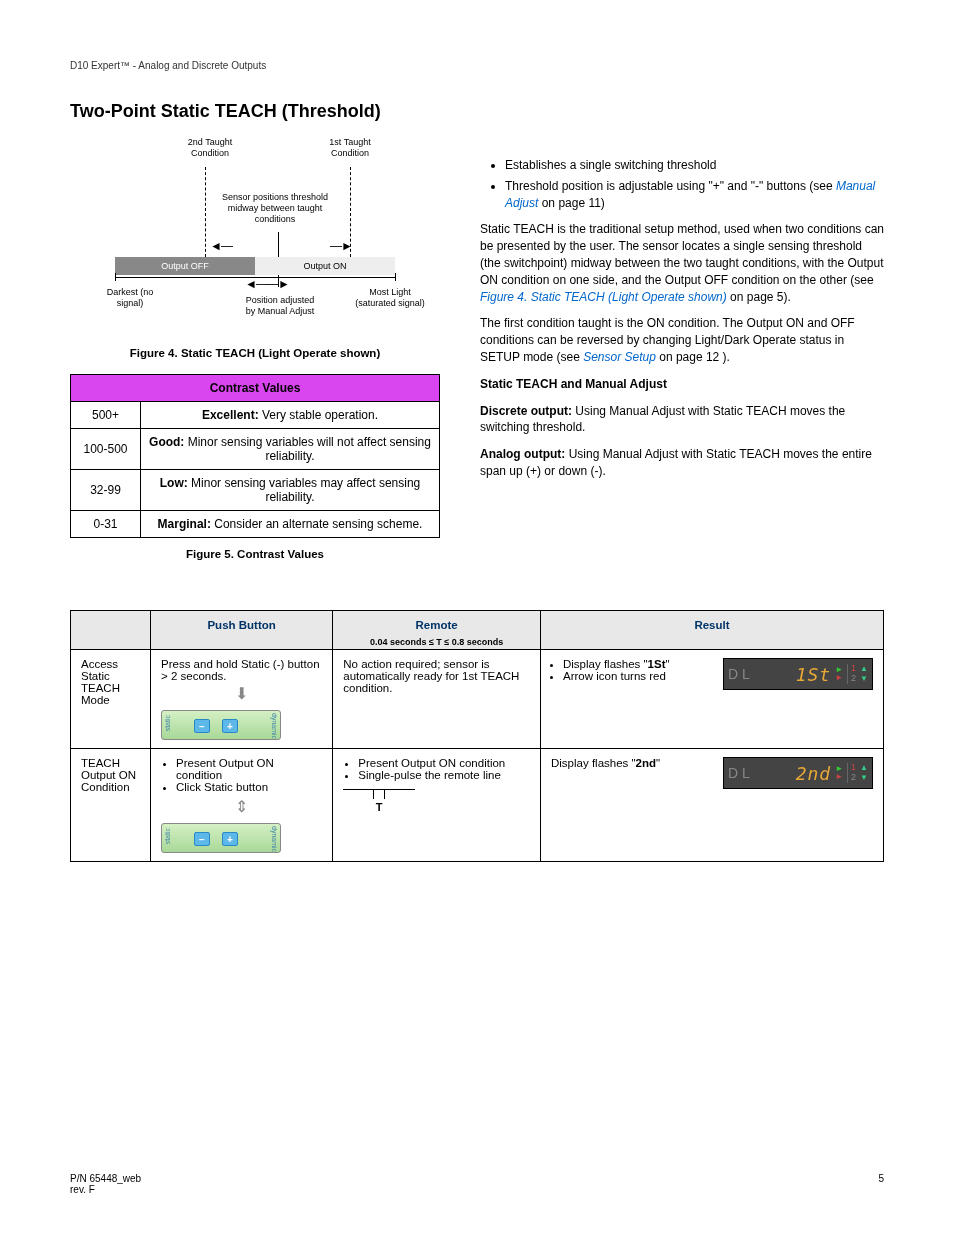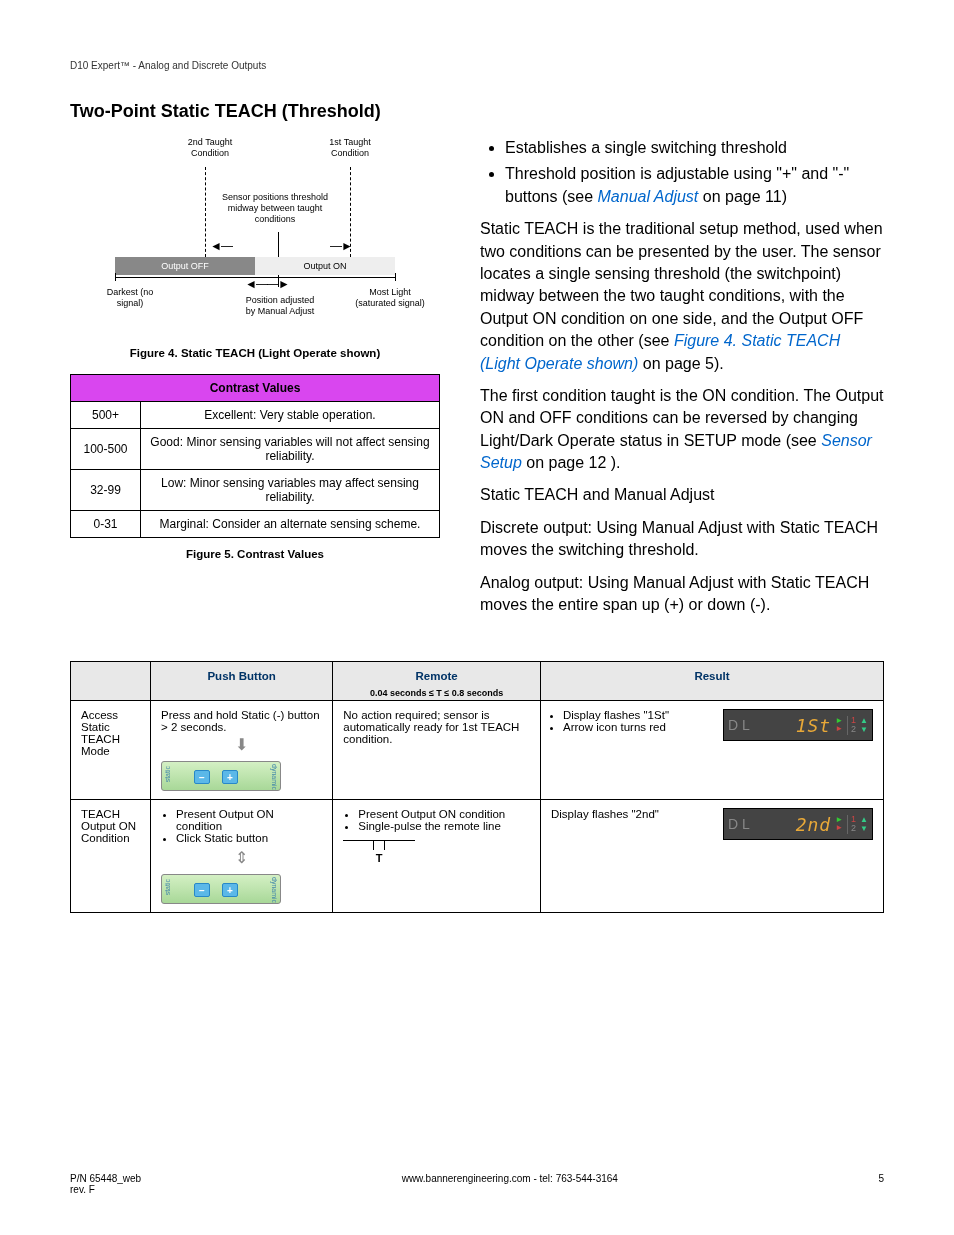--- a/index.html
+++ b/index.html
@@ -2,26 +2,26 @@
 <html><head>
   <meta charset="utf-8">
   <style>
     * { box-sizing: border-box; margin: 0; padding: 0; }
     body { font-family: Arial, Helvetica, sans-serif; font-size: 12px; color: #000; background: #fff; width: 954px; margin: 0 auto; padding: 0; }
     .page { padding: 60px 70px 40px 70px; position: relative; min-height: 1235px; }
     .header { font-size: 10px; color: #333; margin-bottom: 30px; }
     .h2 { font-size: 18px; font-weight: bold; margin-bottom: 15px; }
     .two-col { display: flex; gap: 40px; }
     .left-col { flex: 0 0 370px; }
-    .right-col { flex: 1; font-size: 16px; line-height: 1.4; }
+    .right-col { flex: 1; font-size: 12px; line-height: 1.4; margin-top: 20px; }
     .right-col ul { margin: 0 0 10px 25px; }
     .right-col li { margin-bottom: 4px; }
     .right-col p { margin-bottom: 10px; }
     .link { color: #0066cc; font-style: italic; }
-    .bold { font-weight: normal; }
+    .bold { font-weight: bold; }
     .fig-label { font-weight: bold; text-align: center; font-size: 11.5px; margin: 10px 0 15px 0; }
     
     
     .diagram { position: relative; width: 300px; height: 200px; margin: 0 auto; font-size: 9px; text-align: center; }
     .diag-top-label { position: absolute; width: 70px; line-height: 1.2; }
     .diag-mid-label { position: absolute; top: 55px; left: 110px; width: 120px; line-height: 1.2; }
     .diag-bar { position: absolute; top: 120px; left: 10px; right: 10px; height: 18px; display: flex; }
     .diag-bar-off { flex: 1; background: #888; color: #fff; display:flex; align-items:center; justify-content:center; font-size:9px;}
     .diag-bar-on { flex: 1; background: #eee; display:flex; align-items:center; justify-content:center; font-size:9px;}
     .diag-tick { position:absolute; width:1px; background:#000; }
@@ -249,16 +249,15 @@
       </td>
     </tr>
   </tbody>
     </table>
 
   <div class="footer">
     <div>
       <div>P/N 65448_web</div>
       <div>rev. F</div>
     </div>
-    <div>www.bannerengineering.com - tel: 763-544-3164</div>
     <div>5</div>
   </div>
 </div>
 
 </body></html>

